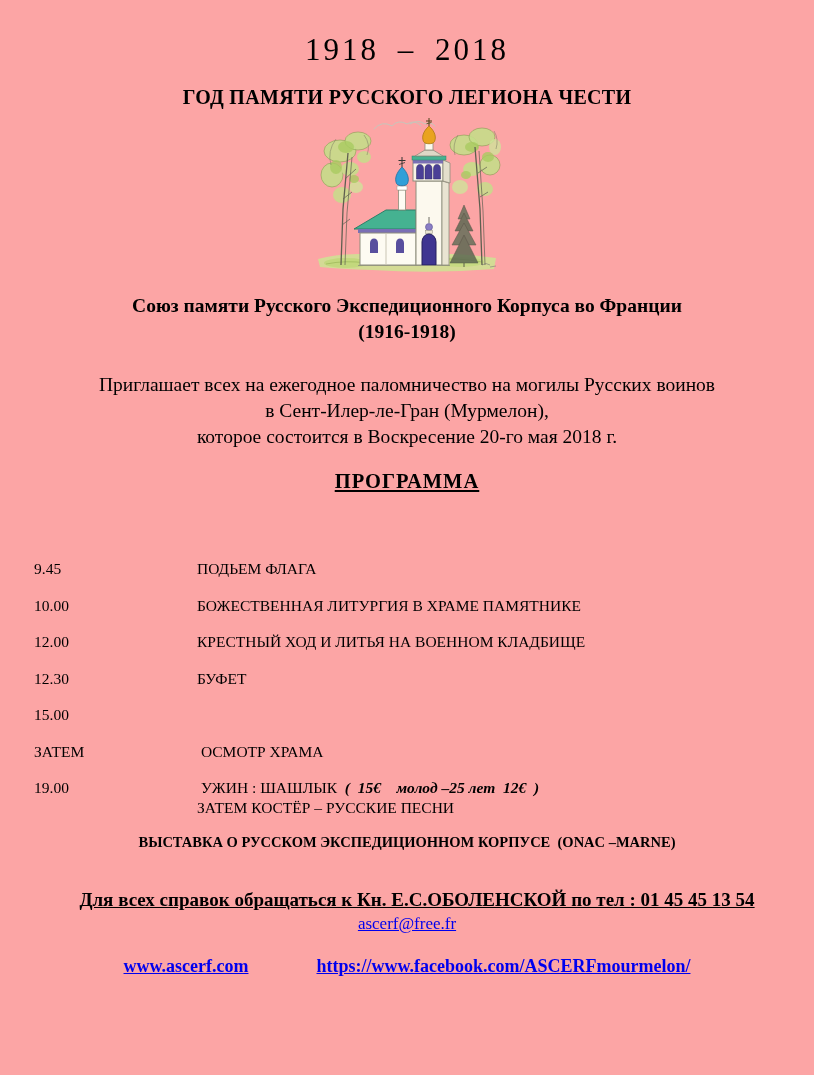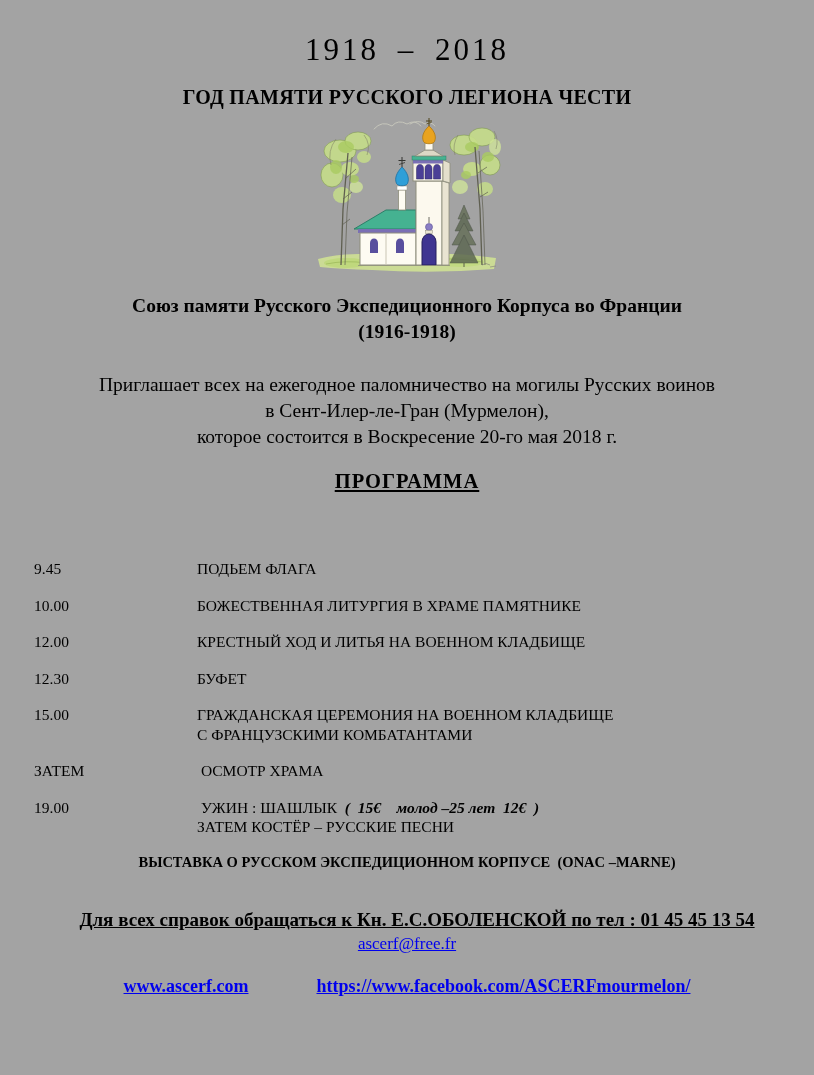--- a/index.html
+++ b/index.html
@@ -1,21 +1,21 @@
 <!DOCTYPE html>
 <html><head>
 <meta charset="utf-8">
 <style>
   * { margin:0; padding:0; box-sizing:border-box; }
   html,body { background:#ffffff; }
   .page {
     position:relative;
     width:814px; height:1075px;
     margin:0 auto;
-    background:#a3a3a3;
+    background:#fca5a5;
     color:#000000;
     font-family:"Liberation Serif", serif;
     overflow:hidden;
   }
   .years {
     padding-top:32px;
     text-align:center;
     font-size:31px;
     letter-spacing:3px;
     word-spacing:8px;
@@ -232,21 +232,20 @@
     </div>
 
     <div class="prog-row">
       <span class="prog-time">12.30</span>
       <span class="prog-activity"><span>БУФЕТ</span><span class="price"></span><span class="prog-line2"></span></span>
     </div>
 
 
     <div class="prog-row">
       <span class="prog-time">15.00</span>
-      <span class="prog-activity"><span>ГРАЖДАНСКАЯ ЦЕРЕМОНИЯ НА ВОЕННОМ КЛАДБИЩЕ</span><span class="price"></span><span class="prog-line2">С ФРАНЦУЗСКИМИ КОМБАТАНТАМИ</span></span>
     </div>
 
     <div class="prog-row">
       <span class="prog-time">ЗАТЕМ</span>
       <span class="prog-activity"><span> ОСМОТР ХРАМА</span><span class="price"></span><span class="prog-line2"></span></span>
     </div>
 
     <div class="prog-row">
       <span class="prog-time">19.00</span>
       <span class="prog-activity"><span> УЖИН : ШАШЛЫК</span><span class="price">  (  15€    молод –25 лет  12€  )</span><span class="prog-line2">ЗАТЕМ КОСТЁР – РУССКИЕ ПЕСНИ</span></span>

